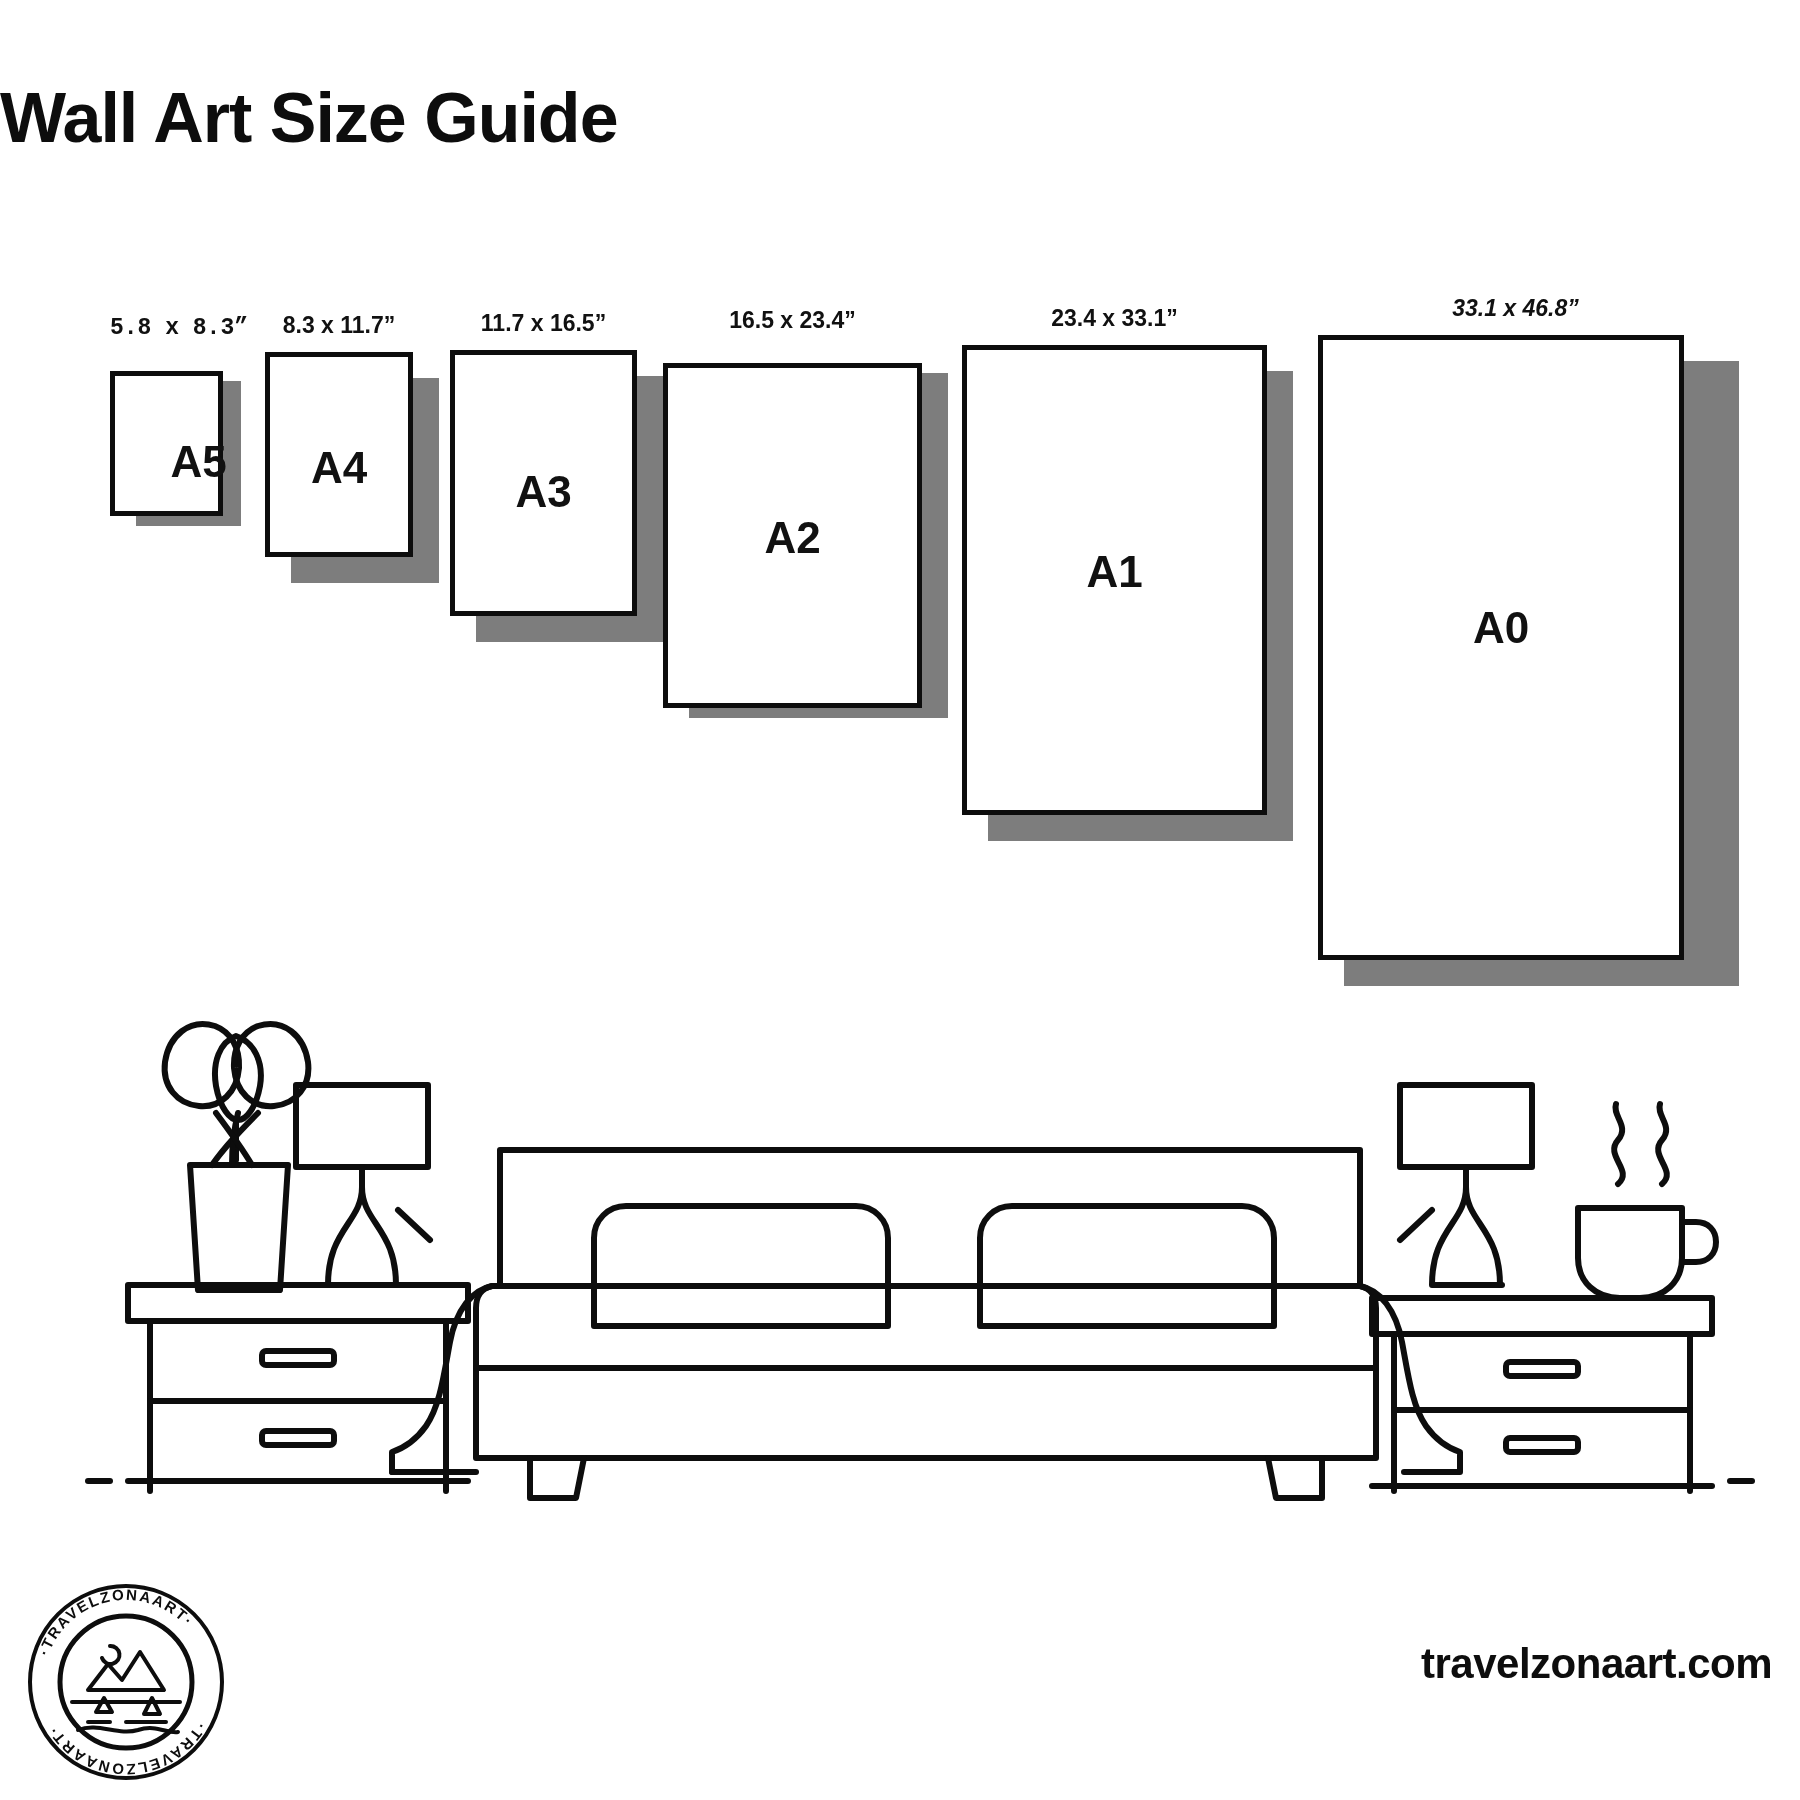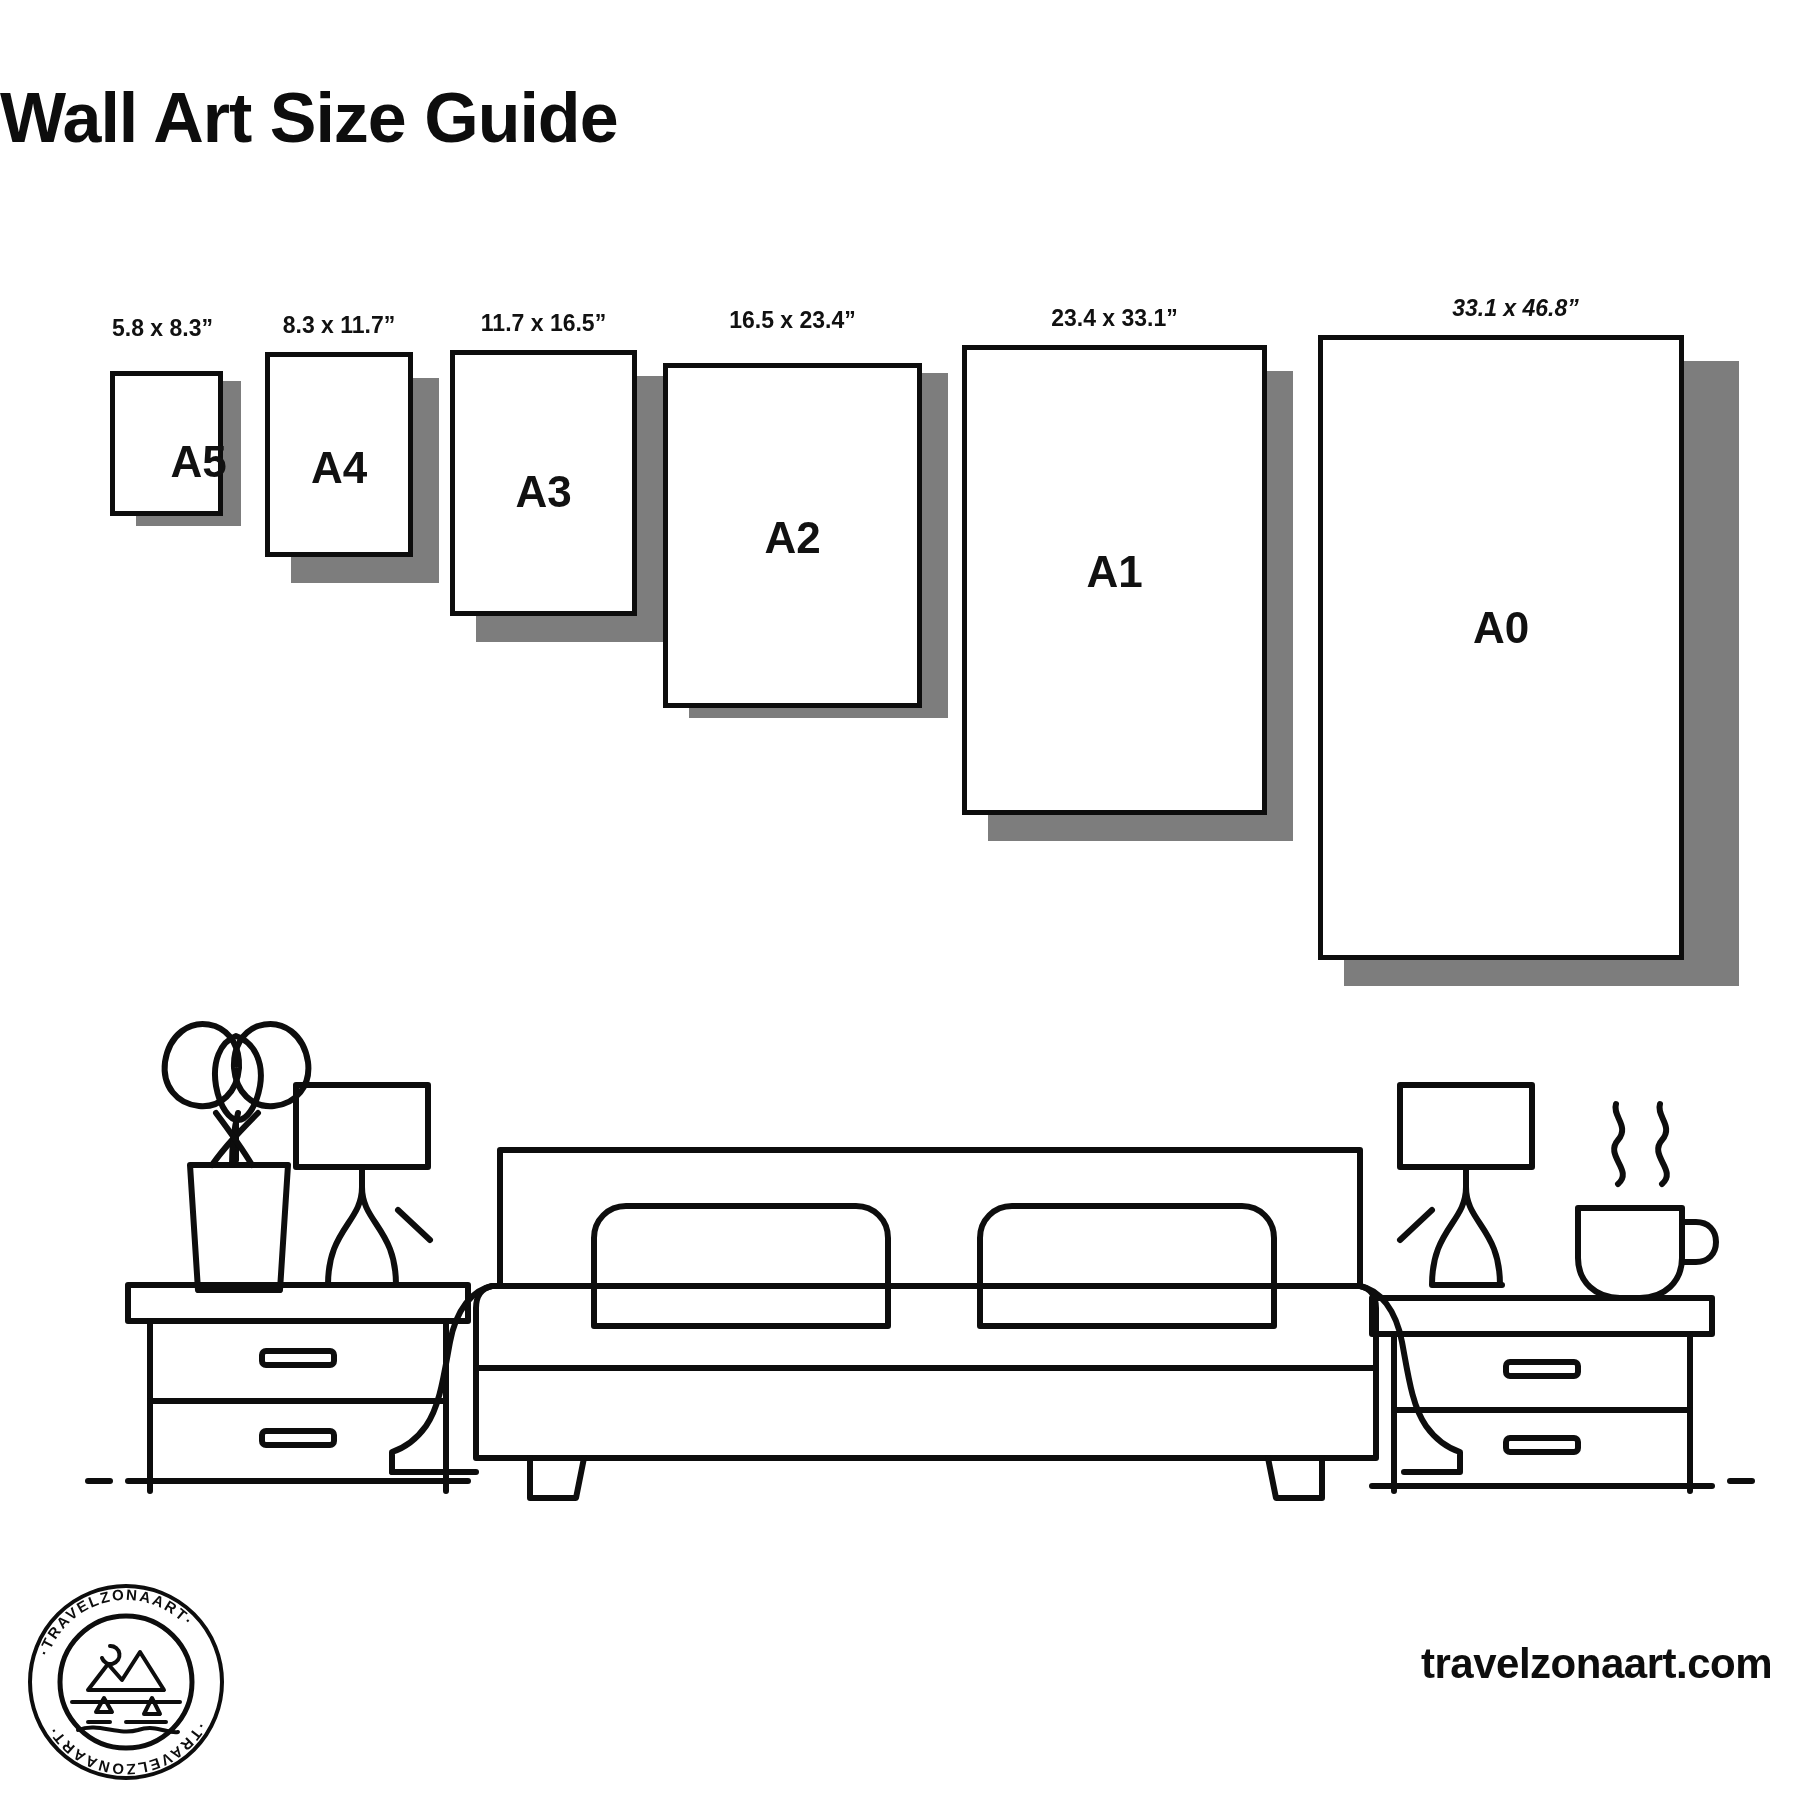--- a/index.html
+++ b/index.html
@@ -92,21 +92,21 @@
     letter-spacing: -0.5px;
   }
 </style>
 </head>
 <body>
 
 <div id="page-title">Wall Art Size Guide</div>
 
 <div id="frames">
     <div class="frame-group" style="left: 110px; top: 355px; width: 105px; height: 145px;">
-      <div class="frame-label" style="top: -40px;">5.8 x 8.3”</div>
+      <div class="frame-label" style="top: -40px; font-family: Liberation Mono, monospace;">5.8 x 8.3”</div>
       <div class="frame-shadow" style="left: 26px; top: 26px; width: 105px; height: 145px;"></div>
       <div class="frame-box" style="left: 0px; top: 16px; width: 113px; height: 145px; padding-left: 32px;">
         <div class="frame-name" style="top: 60.9px;">A5</div>
       </div>
     </div>
     <div class="frame-group" style="left: 265px; top: 352px; width: 148px; height: 205px;">
       <div class="frame-label" style="top: -40px;">8.3 x 11.7”</div>
       <div class="frame-shadow" style="left: 26px; top: 26px; width: 148px; height: 205px;"></div>
       <div class="frame-box" style="left: 0px; top: 0px; width: 148px; height: 205px;">
         <div class="frame-name" style="top: 86.1px;">A4</div>

